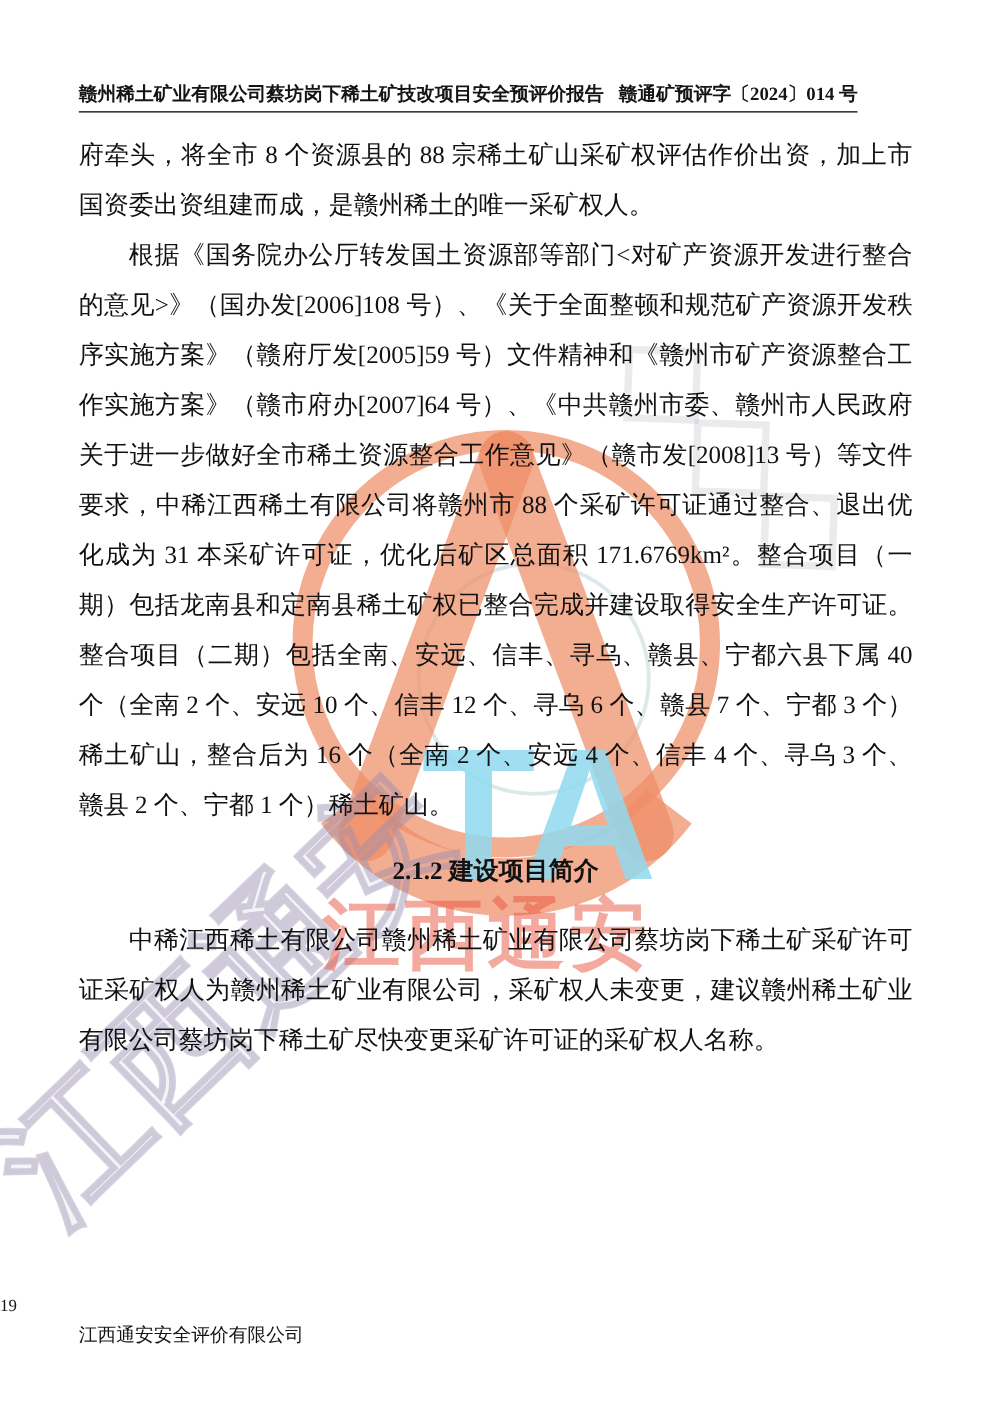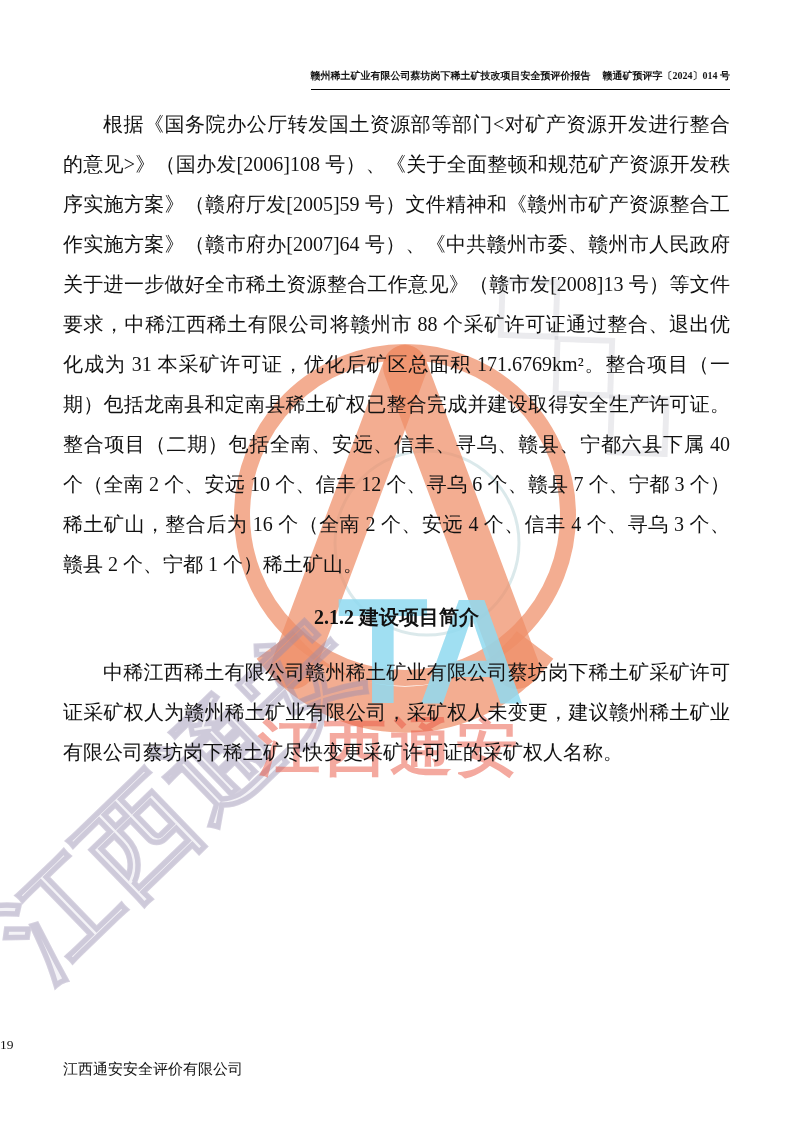--- a/index.html
+++ b/index.html
@@ -32,23 +32,22 @@
     position:absolute;left:548px;top:232px;
     font-size:112px;line-height:1;letter-spacing:-6px;
     color:rgba(128,128,150,0.16);white-space:nowrap;
     transform:rotate(47deg);transform-origin:left top;
     font-family:"DejaVu Sans",sans-serif;
   }
   
   .text-layer{position:absolute;inset:0;z-index:1;}
   .doc-header{
     position:absolute;left:63px;top:66px;width:667px;
-    font-size:10px;font-weight:bold;line-height:20px;color:#141414;
+    font-size:15px;font-weight:bold;line-height:20px;color:#141414;
     white-space:nowrap;
-    text-align:right;
   }
   .doc-header .underline{
     display:inline-block;border-bottom:1.5px solid #000;padding-bottom:3px;
   }
   .doc-header .docnum{margin-left:12px;}
   .body-flow{
     position:absolute;left:63px;top:104px;width:667px;
     font-size:20px;line-height:40px;text-align:justify;
   }
   .body-flow p{margin:0;}
@@ -93,20 +92,21 @@
     <div class="wm-red-text">江西通安</div>
   </div>
 
   <div class="text-layer">
 
     <div class="doc-header">
       <span class="underline"><span>赣州稀土矿业有限公司蔡坊岗下稀土矿技改项目安全预评价报告</span><span class="docnum">赣通矿预评字〔2024〕014 号</span></span>
     </div>
 
     <div class="body-flow">
+      <p>府牵头，将全市 8 个资源县的 88 宗稀土矿山采矿权评估作价出资，加上市国资委出资组建而成，是赣州稀土的唯一采矿权人。</p>
       <p class="indent">根据《国务院办公厅转发国土资源部等部门&lt;对矿产资源开发进行整合的意见&gt;》（国办发[2006]108 号）、《关于全面整顿和规范矿产资源开发秩序实施方案》（赣府厅发[2005]59 号）文件精神和《赣州市矿产资源整合工作实施方案》（赣市府办[2007]64 号）、《中共赣州市委、赣州市人民政府关于进一步做好全市稀土资源整合工作意见》（赣市发[2008]13 号）等文件要求，中稀江西稀土有限公司将赣州市 88 个采矿许可证通过整合、退出优化成为 31 本采矿许可证，优化后矿区总面积 171.6769km²。整合项目（一期）包括龙南县和定南县稀土矿权已整合完成并建设取得安全生产许可证。整合项目（二期）包括全南、安远、信丰、寻乌、赣县、宁都六县下属 40 个（全南 2 个、安远 10 个、信丰 12 个、寻乌 6 个、赣县 7 个、宁都 3 个）稀土矿山，整合后为 16 个（全南 2 个、安远 4 个、信丰 4 个、寻乌 3 个、赣县 2 个、宁都 1 个）稀土矿山。</p>
       <h2 class="section-heading">2.1.2 建设项目简介</h2>
       <p class="indent after-heading">中稀江西稀土有限公司赣州稀土矿业有限公司蔡坊岗下稀土矿采矿许可证采矿权人为赣州稀土矿业有限公司，采矿权人未变更，建议赣州稀土矿业有限公司蔡坊岗下稀土矿尽快变更采矿许可证的采矿权人名称。</p>
     </div>
 
     <div class="doc-footer-company">江西通安安全评价有限公司</div>
     <div class="doc-footer-page">19</div>
 
   </div>
 </div>

